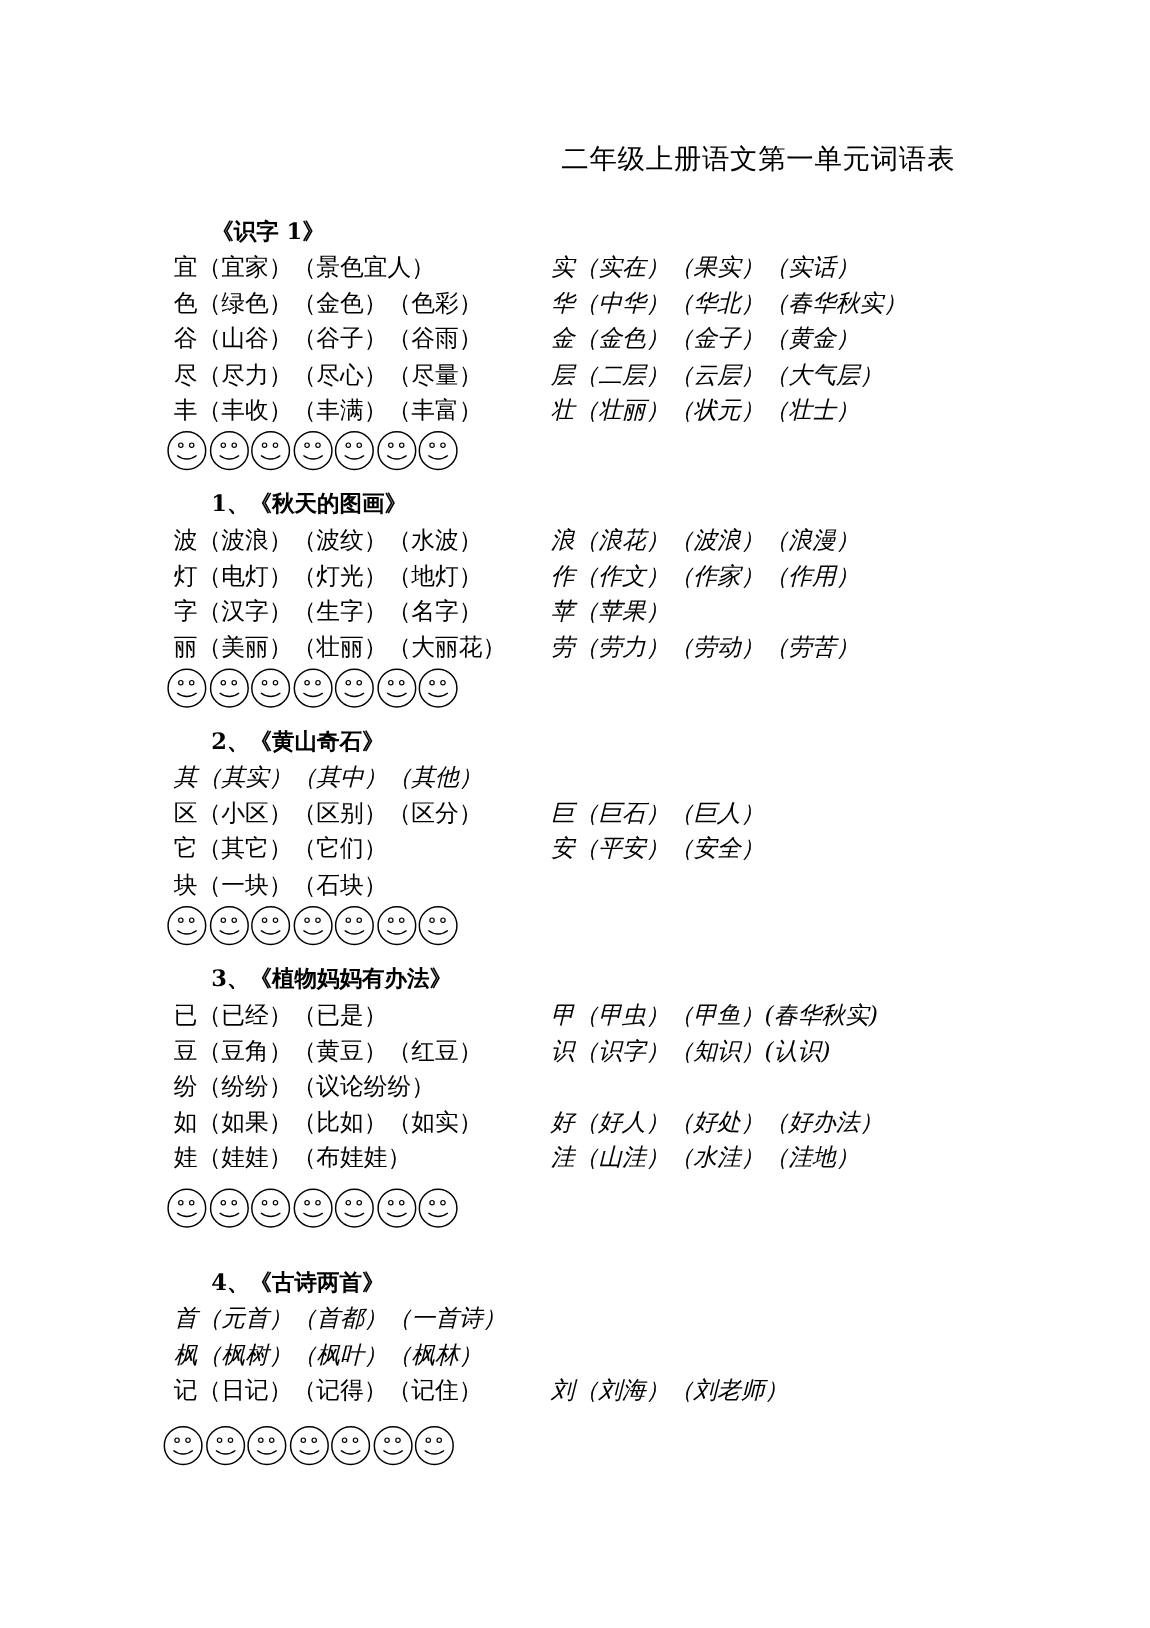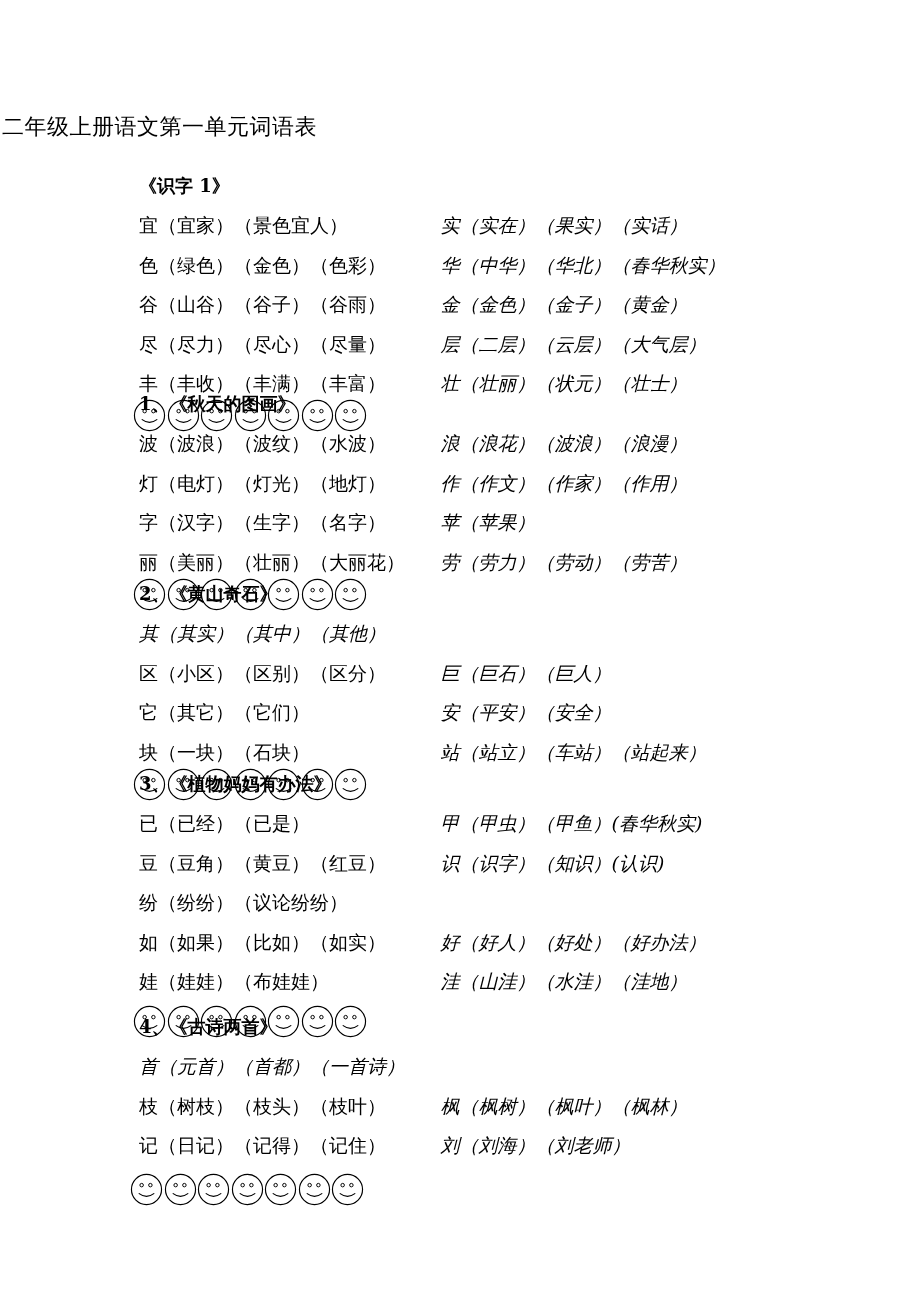--- a/index.html
+++ b/index.html
@@ -1,22 +1,22 @@
 <!DOCTYPE html>
 <html><head>
 <meta charset="utf-8">
 <style>
   html, body { margin: 0; padding: 0; background: #ffffff; }
   body { width: 920px; height: 1302px; position: relative; overflow: hidden;
          font-family: "DejaVu Serif", "Liberation Serif", serif; color: #000; }
-  .title { position: absolute; top: 112px; left: 2px; width: 748px; text-align: left;
+  .title { position: absolute; top: 112px; left: 16px; width: 748px; text-align: right;
            font-size: 22px; letter-spacing: 0.5px; }
   .section { position: absolute; left: 139px; width: 640px; }
-  .heading { font-size: 18px; font-weight: bold; height: 28px; line-height: 28px; }
-  .row { display: flex; height: 28.5px; line-height: 28.5px; font-size: 19px; white-space: nowrap; margin-top: 11px; }
+  .heading { font-size: 18px; font-weight: bold; height: 28px; line-height: 28px; margin-left: 30px; }
+  .row { display: flex; height: 28.5px; line-height: 28.5px; font-size: 19px; white-space: nowrap; }
   .col-l { width: 303px; }
   .col-r { width: 340px; font-style: italic; }
   .smileys { display: flex; height: 36px; align-items: center; margin-left: -6px; }
   .smiley { width: 33px; height: 33px; margin-right: 0.5px; }
 </style>
 </head>
 <body>
 
 <div class="title">二年级上册语文第一单元词语表</div>
 
@@ -160,21 +160,20 @@
   <div class="row">
       <span class="col-l">区（小区）（区别）（区分）</span>
       <span class="col-r">巨（巨石）（巨人）</span>
     </div>
   <div class="row">
       <span class="col-l">它（其它）（它们）</span>
       <span class="col-r">安（平安）（安全）</span>
     </div>
   <div class="row">
       <span class="col-l">块（一块）（石块）</span>
-      <span class="col-r">站（站立）（车站）（站起来）</span>
     </div>
   <div class="smileys">
       <span class="smiley"><svg viewBox="0 0 34 34" width="33" height="33">
           <circle cx="17" cy="17" r="15.5" fill="none" stroke="#000" stroke-width="1.2"></circle>
           <circle cx="12" cy="12.5" r="1.8" fill="none" stroke="#000" stroke-width="1"></circle>
           <circle cx="21" cy="12.5" r="1.8" fill="none" stroke="#000" stroke-width="1"></circle>
           <path d="M9 21 Q17 27 25 21" fill="none" stroke="#000" stroke-width="1.2"></path>
         </svg></span>
       <span class="smiley"><svg viewBox="0 0 34 34" width="33" height="33">
           <circle cx="17" cy="17" r="15.5" fill="none" stroke="#000" stroke-width="1.2"></circle>
@@ -281,21 +280,20 @@
         </svg></span>
     </div>
 </div>
 
 <div class="section" style="top:1013px;">
   <div class="heading">4、《古诗两首》</div>
   <div class="row">
       <span class="col-r">首（元首）（首都）（一首诗）</span>
     </div>
   <div class="row">
-      <span class="col-l">枝（树枝）（枝头）（枝叶）</span>
       <span class="col-r">枫（枫树）（枫叶）（枫林）</span>
     </div>
   <div class="row">
       <span class="col-l">记（日记）（记得）（记住）</span>
       <span class="col-r">刘（刘海）（刘老师）</span>
     </div>
   <div class="smileys" style="margin-top:12px; margin-left:-9px;">
       <span class="smiley"><svg viewBox="0 0 34 34" width="33" height="33">
           <circle cx="17" cy="17" r="15.5" fill="none" stroke="#000" stroke-width="1.2"></circle>
           <circle cx="12" cy="12.5" r="1.8" fill="none" stroke="#000" stroke-width="1"></circle>

